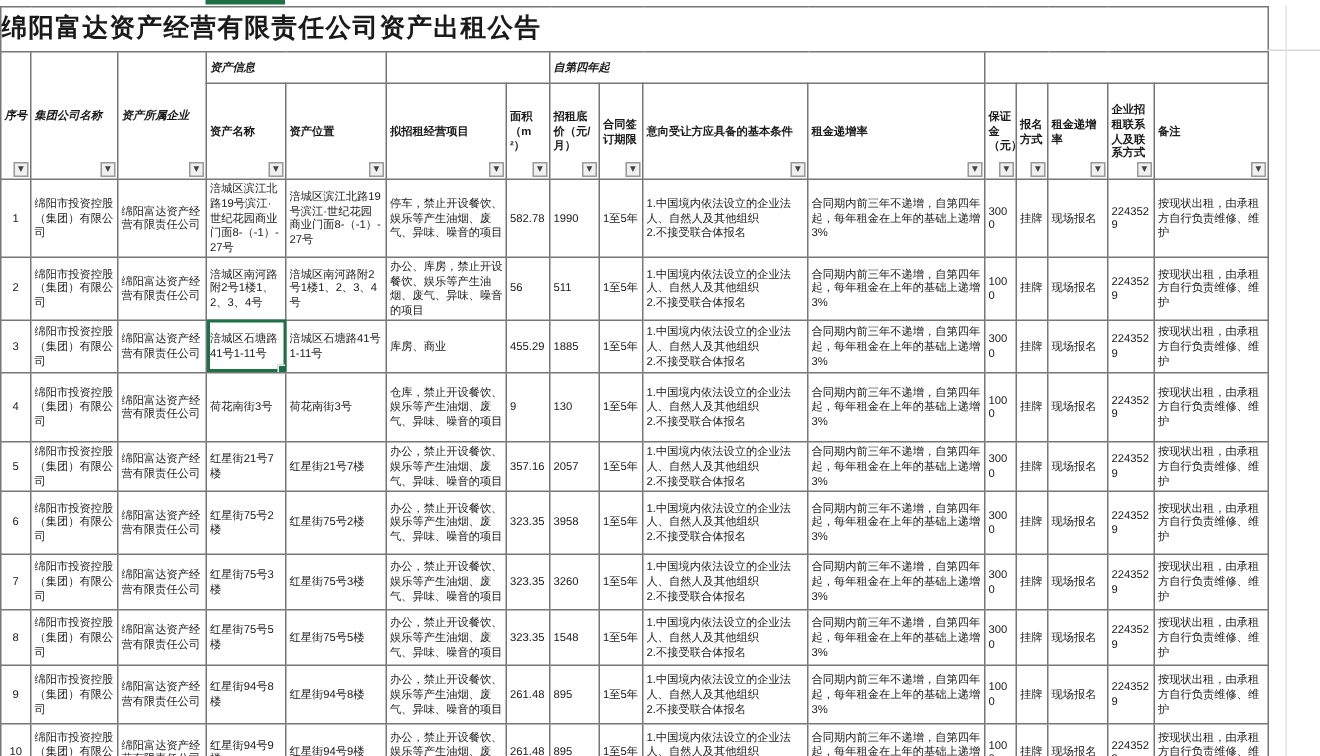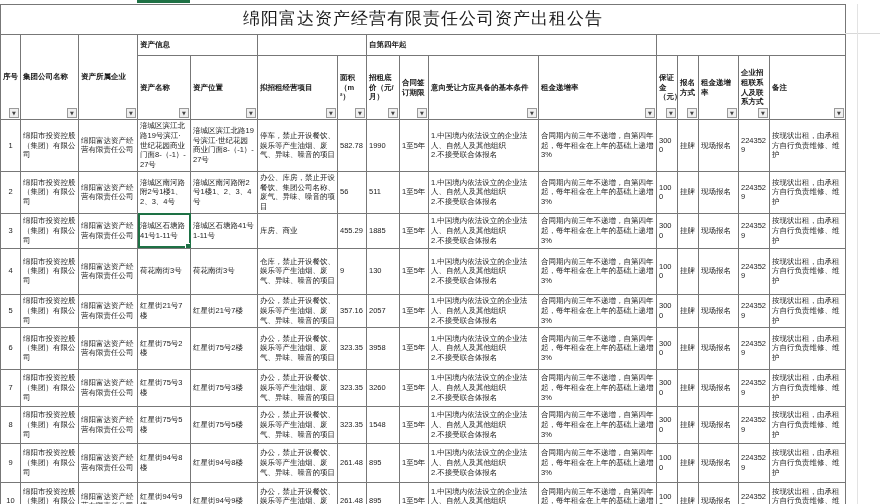--- a/index.html
+++ b/index.html
@@ -12,24 +12,24 @@
   .sel-col-mark{position:absolute;left:137px;top:0;width:53px;height:3px;background:#1e7145;}
   .faint-h{position:absolute;left:845px;top:33px;width:35px;height:1px;background:#d8d8d8;}
   .faint-v{position:absolute;left:857px;top:4px;width:1px;height:500px;background:#e3e3e3;}
   table{border-collapse:collapse;table-layout:fixed;width:845px;}
   th,td{
     border:1px solid #777;padding:1px 2px;vertical-align:middle;
     font-size:7.5px;line-height:1.3;font-weight:normal;text-align:left;
     word-break:break-all;white-space:pre-wrap;overflow:hidden;position:relative;
   }
   tr.title-row th{
-    height:29px;text-align:center;font-weight:normal;font-size:17px;
+    height:29px;font-weight:bold;font-size:17px;
     letter-spacing:1px;padding:0;white-space:nowrap;overflow:visible;
   }
-  tr.group-row th{height:18px;font-weight:bold;}
+  tr.group-row th{height:18px;font-weight:bold;font-style:italic;}
   tr.main-row th{height:61px;font-weight:bold;}
   th.hdr{font-weight:bold;}
   td.num,th.c{text-align:center;}
   .fbtn{
     position:absolute;right:1px;bottom:1px;width:10px;height:10px;
     background:#f0f0f0;border:1px solid #9a9a9a;box-sizing:border-box;
     font-size:5px;line-height:8px;text-align:center;color:#444;
     font-family:"DejaVu Sans",sans-serif;
   }
   td.selected{outline:2px solid #1e7145;outline-offset:-2px;}
@@ -115,21 +115,21 @@
           <td>现场报名</td>
           <td>2243529</td>
           <td>按现状出租，由承租方自行负责维修、维护</td>
         </tr>
         <tr style="height: 35px;">
           <td class="num">2</td>
           <td>绵阳市投资控股（集团）有限公司</td>
           <td>绵阳富达资产经营有限责任公司</td>
           <td>涪城区南河路附2号1楼1、2、3、4号</td>
           <td>涪城区南河路附2号1楼1、2、3、4号</td>
-          <td>办公、库房，禁止开设餐饮、集团公司名称、废气、异味、噪音的项目</td>
+          <td>办公、库房，禁止开设餐饮、娱乐等产生油烟、废气、异味、噪音的项目</td>
           <td>56</td>
           <td>511</td>
           <td>1至5年</td>
           <td>1.中国境内依法设立的企业法人、自然人及其他组织
 2.不接受联合体报名</td>
           <td>合同期内前三年不递增，自第四年起，每年租金在上年的基础上递增3%</td>
           <td>1000</td>
           <td>挂牌</td>
           <td>现场报名</td>
           <td>2243529</td>

